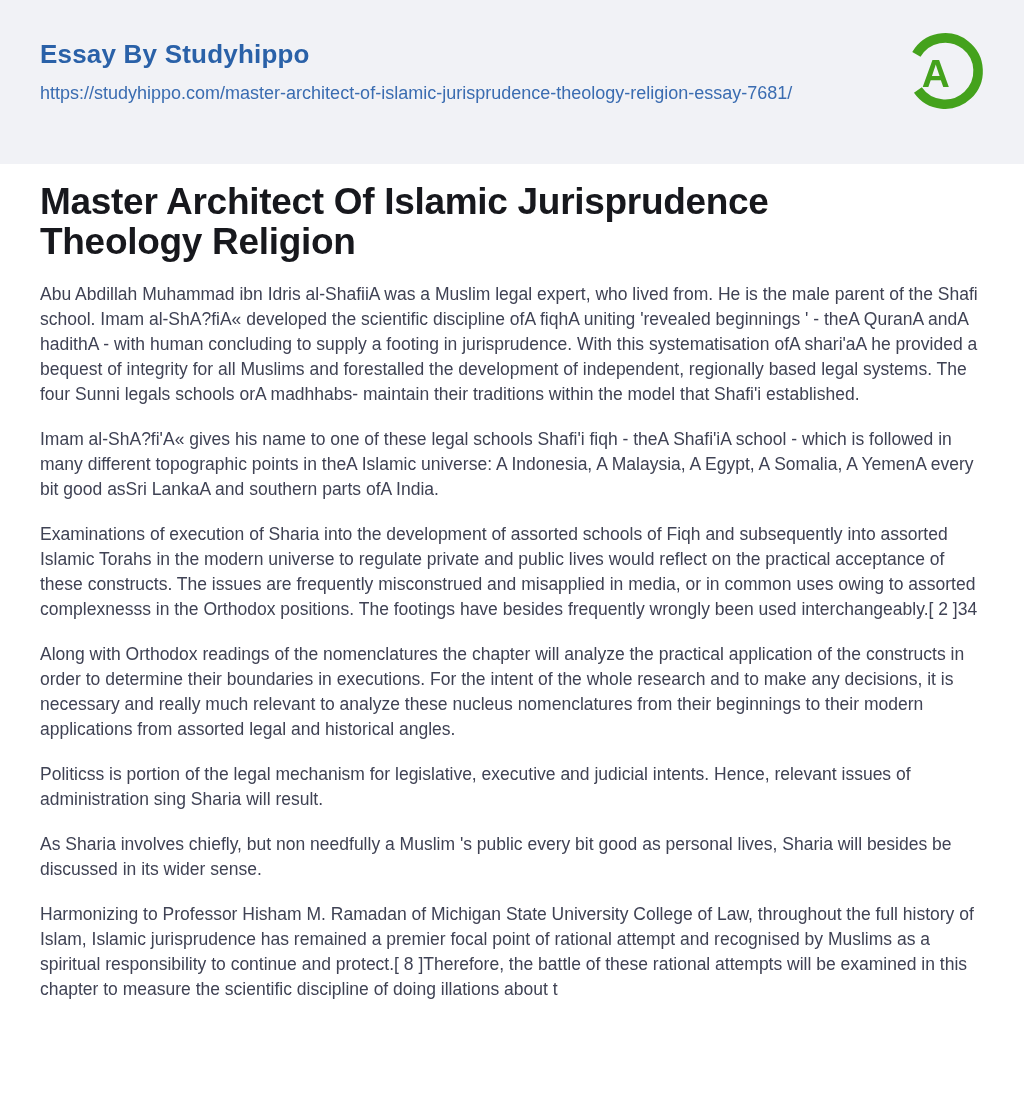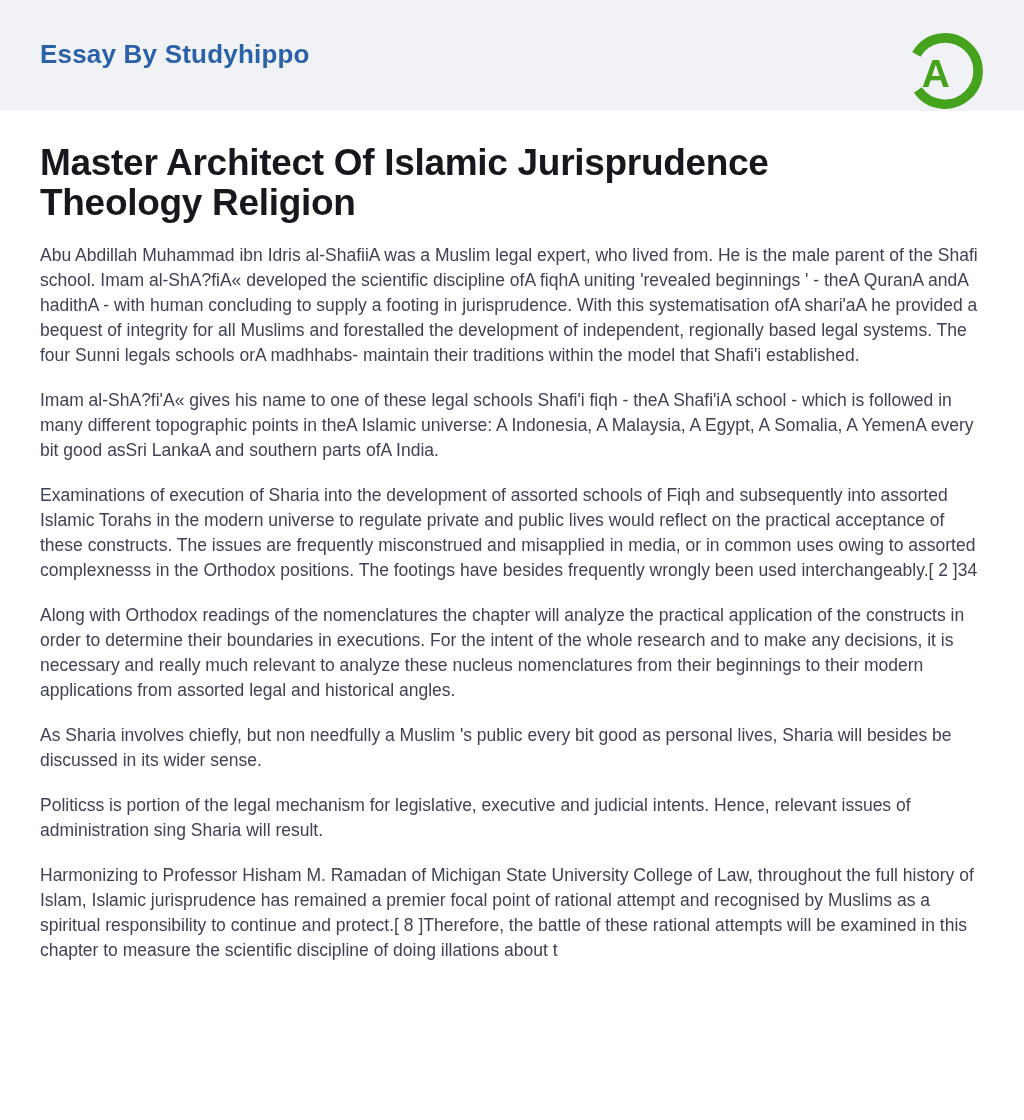--- a/index.html
+++ b/index.html
@@ -6,21 +6,21 @@
   html, body {
     width: 1024px;
     height: 1120px;
     overflow: hidden;
     background: var(--page-bg, #ffffff);
     font-family: "Liberation Sans", sans-serif;
   }
   .header {
     position: relative;
     width: 100%;
-    height: 111px;
+    height: 164px;
     background: var(--header-bg, #f1f2f6);
     padding: 38px 40px 0 40px;
   }
   .site-title {
     color: var(--label-color, #2a61a8);
     font-size: 26px;
     font-weight: 700;
     letter-spacing: 0.2px;
     line-height: 32px;
   }
@@ -44,21 +44,21 @@
   }
   .logo svg { width: 100%; height: 100%; display: block; }
   .logo .ring { stroke: var(--logo-green, #44a21c); }
   .logo .letter {
     fill: var(--logo-green, #44a21c);
     font-family: "Liberation Sans", sans-serif;
     font-weight: 700;
     font-size: 47px;
   }
   .content {
-    padding: 32px 40px 0 40px;
+    padding: 18px 40px 0 40px;
   }
   .essay-title {
     color: var(--title-color, #17181d);
     font-size: 37px;
     line-height: 40px;
     font-weight: 800;
     letter-spacing: -0.3px;
     margin-bottom: 12px;
     max-width: 900px;
   }
@@ -70,31 +70,32 @@
     margin-bottom: 14px;
     max-width: 948px;
     margin-top: 20px;
   }
 </style>
 </head>
 <body>
 
 <header class="header">
   <div class="site-title">Essay By Studyhippo</div>
+  <a class="site-url">https://studyhippo.com/master-architect-of-islamic-jurisprudence-theology-religion-essay-7681/</a>
   <div class="logo">
     <svg viewBox="0 0 104 104">
       <path class="ring" d="M 17.4 32 A 40 40 0 1 1 19.2 74.9" fill="none" stroke-width="11.5" stroke-linecap="butt"></path>
       <text class="letter" x="41" y="71" text-anchor="middle">A</text>
     </svg>
   </div>
 </header>
 
 <main class="content">
   <h1 class="essay-title">Master Architect Of Islamic Jurisprudence Theology Religion</h1>
 
   <p class="essay-paragraph">Abu Abdillah Muhammad ibn Idris al-ShafiiA was a Muslim legal expert, who lived from. He is the male parent of the Shafi school. Imam al-ShA?fiA« developed the scientific discipline ofA fiqhA uniting 'revealed beginnings ' - theA QuranA andA hadithA - with human concluding to supply a footing in jurisprudence. With this systematisation ofA shari'aA he provided a bequest of integrity for all Muslims and forestalled the development of independent, regionally based legal systems. The four Sunni legals schools orA madhhabs- maintain their traditions within the model that Shafi'i established.</p>
   <p class="essay-paragraph">Imam al-ShA?fi'A« gives his name to one of these legal schools Shafi'i fiqh - theA Shafi'iA school - which is followed in many different topographic points in theA Islamic universe: A Indonesia, A Malaysia, A Egypt, A Somalia, A YemenA every bit good asSri LankaA and southern parts ofA India.</p>
   <p class="essay-paragraph">Examinations of execution of Sharia into the development of assorted schools of Fiqh and subsequently into assorted Islamic Torahs in the modern universe to regulate private and public lives would reflect on the practical acceptance of these constructs. The issues are frequently misconstrued and misapplied in media, or in common uses owing to assorted complexnesss in the Orthodox positions. The footings have besides frequently wrongly been used interchangeably.[ 2 ]34</p>
   <p class="essay-paragraph">Along with Orthodox readings of the nomenclatures the chapter will analyze the practical application of the constructs in order to determine their boundaries in executions. For the intent of the whole research and to make any decisions, it is necessary and really much relevant to analyze these nucleus nomenclatures from their beginnings to their modern applications from assorted legal and historical angles.</p>
+  <p class="essay-paragraph">Politicss is portion of the legal mechanism for legislative, executive and judicial intents. Hence, relevant issues of administration sing Sharia will result.</p>
   <p class="essay-paragraph">As Sharia involves chiefly, but non needfully a Muslim 's public every bit good as personal lives, Sharia will besides be discussed in its wider sense.</p>
-  <p class="essay-paragraph">Politicss is portion of the legal mechanism for legislative, executive and judicial intents. Hence, relevant issues of administration sing Sharia will result.</p>
   <p class="essay-paragraph">Harmonizing to Professor Hisham M. Ramadan of Michigan State University College of Law, throughout the full history of Islam, Islamic jurisprudence has remained a premier focal point of rational attempt and recognised by Muslims as a spiritual responsibility to continue and protect.[ 8 ]Therefore, the battle of these rational attempts will be examined in this chapter to measure the scientific discipline of doing illations about t</p>
 </main>
 
 </body></html>

